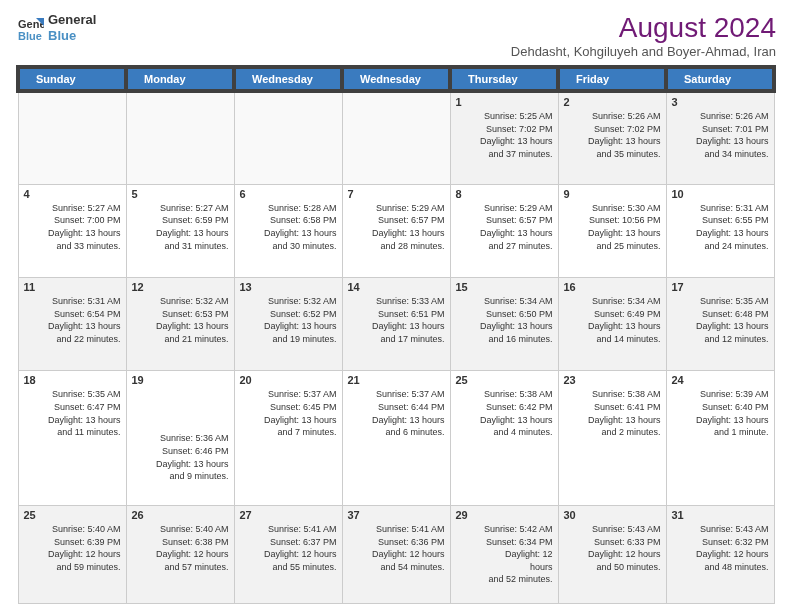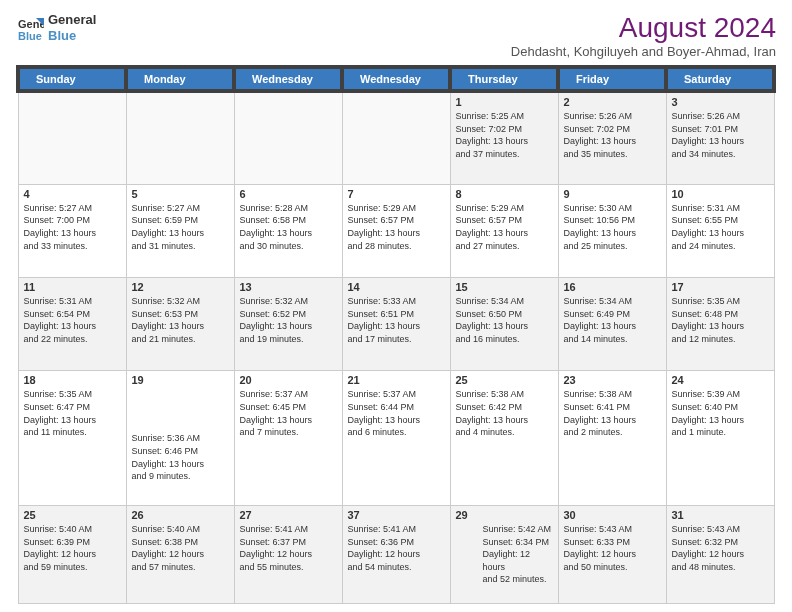--- a/index.html
+++ b/index.html
@@ -77,20 +77,21 @@
     .day-num {
       font-weight: bold;
       font-size: 11px;
       display: block;
       margin-bottom: 2px;
     }
     .cell-text {
       font-size: 9px;
       line-height: 1.4;
       color: #333;
+      text-align: right;
     }
     .empty-cell {
       background: #f9f9f9 !important;
     }
   </style>
 </head>
 <body>
 
 <div class="page">
   <div class="header">

